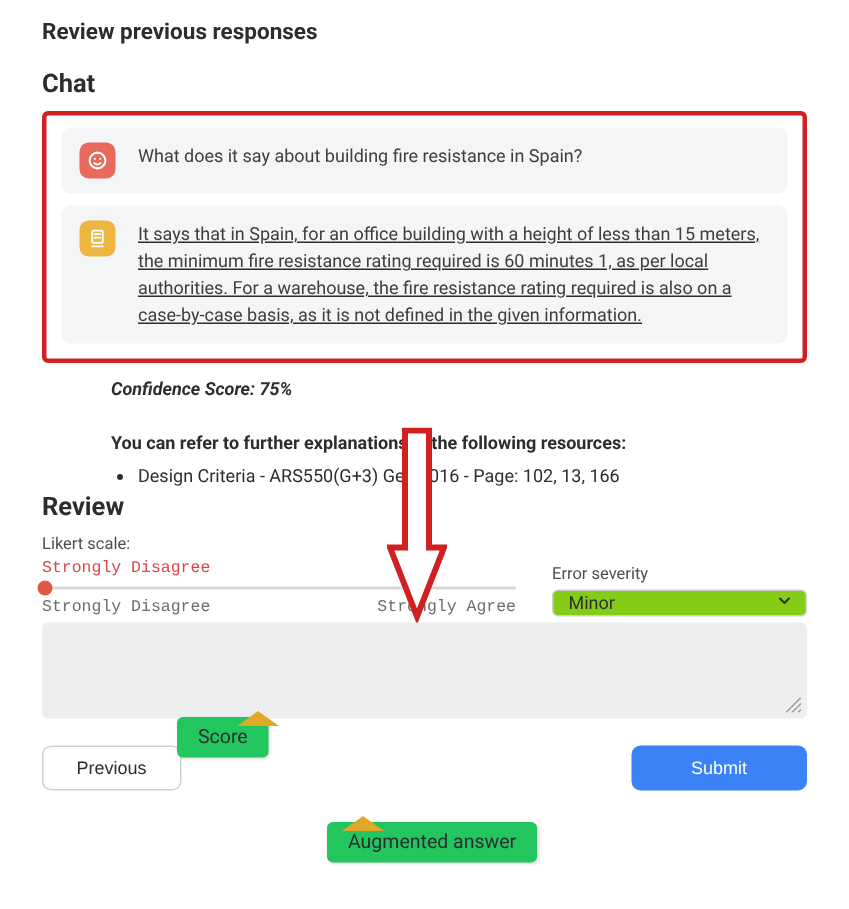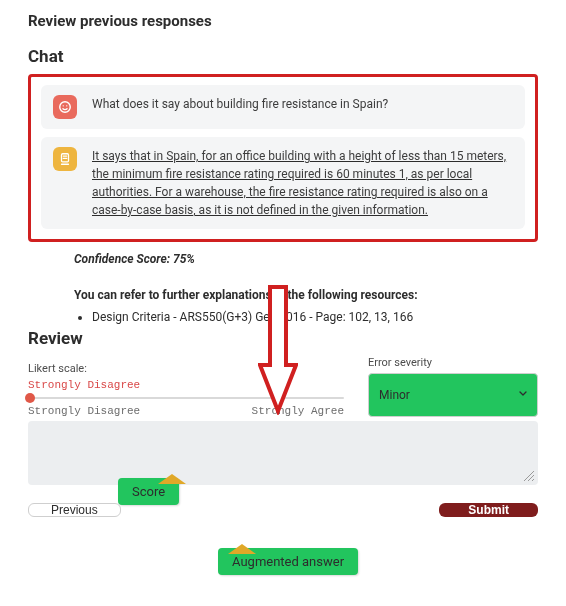--- a/index.html
+++ b/index.html
@@ -109,27 +109,27 @@
     justify-content: space-between;
     font-size: 11px;
     color: #6d6d6d;
     font-family: "Courier New", monospace;
     margin-top: 2px;
   }
   .select-wrap {
     position: relative;
     border: 1px solid #cfcfcf;
     border-radius: 4px;
-    height: 44px;
+    height: 18px;
     display: flex;
     align-items: center;
     padding: 0 28px 0 10px;
     font-size: 12px;
     color: #2d2d2d;
-    background: #22c55e;
+    background: #84cc16;
   }
   .select-wrap .chev {
     position: absolute;
     right: 8px;
     top: 50%;
     transform: translateY(-50%);
     color: #2d2d2d;
   }
   .notes-label {
     font-size: 11px;
@@ -157,40 +157,39 @@
     color: #9a9a9a;
     font-size: 8px;
     pointer-events: none;
   }
   .button-row {
     display: flex;
     justify-content: space-between;
     margin-top: 14px;
   }
   .btn {
-    height: 14px;
+    height: 30px;
     border-radius: 6px;
     font-size: 12px;
     padding: 0 22px;
     cursor: pointer;
     display: inline-flex;
     align-items: center;
     justify-content: center;
   }
   .btn-prev {
     background: #fff;
     border: 1px solid #cfcfcf;
     color: #2d2d2d;
   }
   .btn-submit {
-    background: #7f1d1d;
+    background: #3b82f6;
     border: none;
     color: #fff;
-    padding: 0 29px;
-    font-weight: bold;
+    padding: 0 40px;
   }
   
   .callout {
     position: absolute;
     background: #22c55e;
     color: #2d2d2d;
     font-size: 13px;
     padding: 6px 14px;
     border-radius: 4px;
     box-shadow: 1px 1px 2px rgba(0,0,0,0.15);

